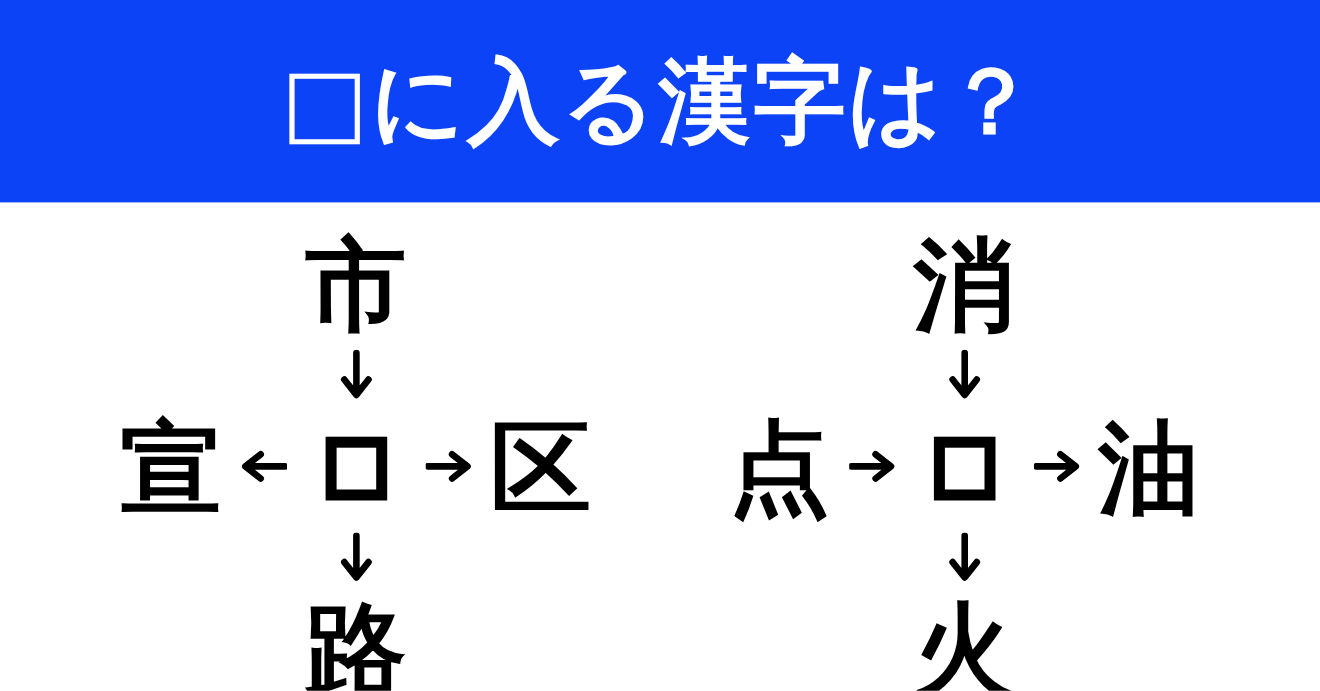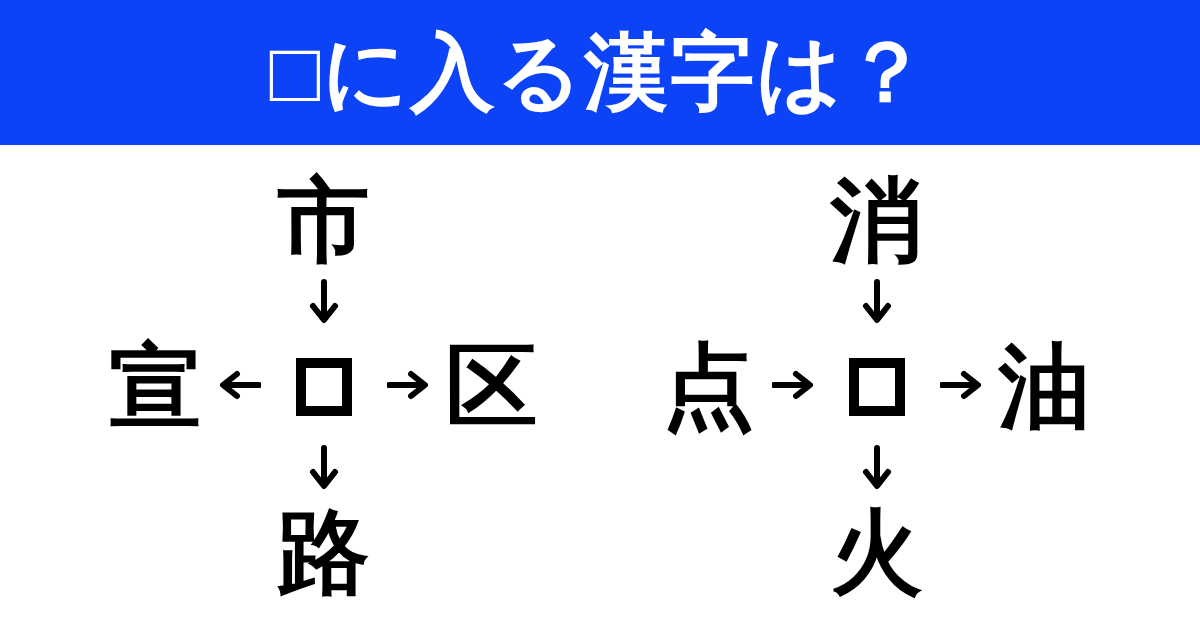--- a/index.html
+++ b/index.html
@@ -2,23 +2,23 @@
 <html style="--banner-bg: #0d43f7; --banner-text: #ffffff; --page-bg: #ffffff; --ink: #000000;"><head>
 <meta charset="utf-8">
 <style>
   * { box-sizing: border-box; margin: 0; padding: 0; }
   html, body {
     width: 1200px; height: 628px; overflow: hidden;
     background: var(--page-bg, #ffffff);
     font-family: "DejaVu Sans", sans-serif;
   }
   .banner {
-    width: 1200px; height: 145px;
+    width: 1200px; height: 184px;
     background: var(--banner-bg, #0d43f7);
-    display: flex; align-items: center; justify-content: center; font-family: Liberation Serif, serif;
+    display: flex; align-items: center; justify-content: center;
   }
   .banner-title {
     color: var(--banner-text, #ffffff);
     font-size: 84px; font-weight: bold; line-height: 1;
     letter-spacing: 2px; white-space: nowrap;
   }
   .content {
     width: 1200px; height: 483px;
     display: flex; align-items: center; justify-content: center;
     gap: 125px;

